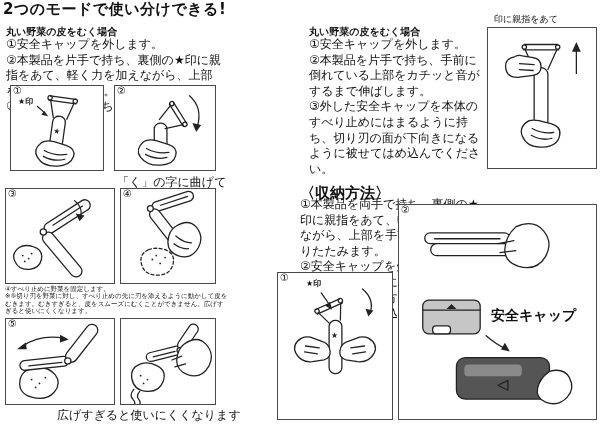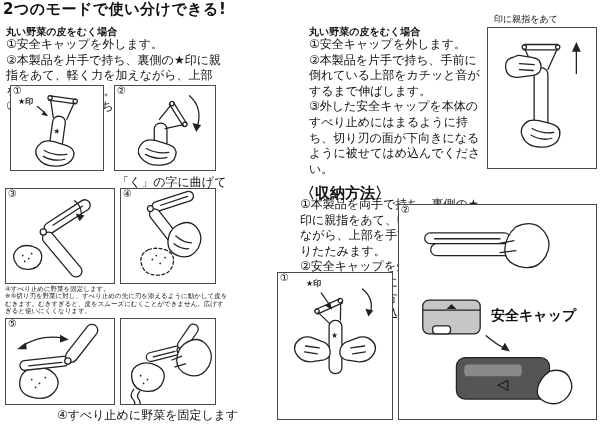--- a/index.html
+++ b/index.html
@@ -204,21 +204,21 @@
         <circle class="fw" cx="60" cy="32" r="2.8"></circle>
       </g>
       <g>
         <path class="fw" d="M64,26 q14,-10 23,0 q9,10 3,22 q-8,14 -22,9 q-12,-5 -11,-16 q1,-10 7,-15 z"></path>
         <path d="M62,38 l-10,4"></path>
           <path d="M66,46 l-11,3"></path>
       </g>
     </svg>
   </div>
 
-  <div class="caption" style="left:57px;top:407px">④すべり止めに野菜を固定します</div>
+  <div class="caption" style="left:57px;top:407px">広げすぎると使いにくくなります</div>
 
   <div class="h2" style="left:309px;top:25px">丸い野菜の皮をむく場合</div>
   <div class="steps" style="left:309px;top:37px;width:174px">①安全キャップを外します。
 ②本製品を片手で持ち、手前に倒れている上部をカチッと音がするまで伸ばします。
 ③外した安全キャップを本体のすべり止めにはまるように持ち、切り刃の面が下向きになるように被せてはめ込んでください。</div>
 
   <div class="caption-lg" style="left:494px;top:13px">印に親指をあて</div>
 
   <div class="figbox" style="left:487px;top:27px;width:110px;height:142px">
     <svg class="art" viewBox="0 0 110 142">

